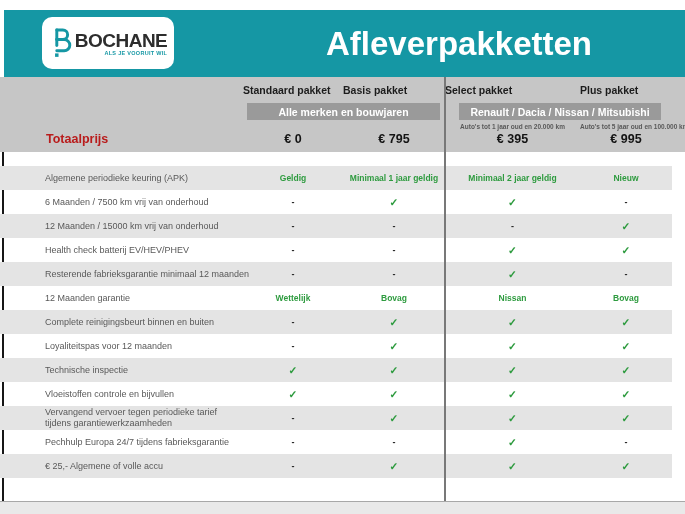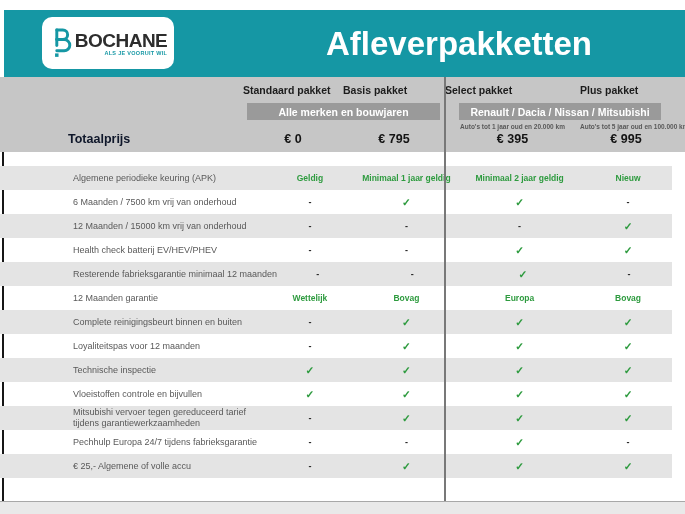--- a/index.html
+++ b/index.html
@@ -31,31 +31,31 @@
   .pkg-name{text-align:left;font-size:10.5px;font-weight:bold;color:#1c1c1c;white-space:nowrap;}
   .banner{position:absolute;top:26px;height:17px;background:var(--badge-gray);color:#fff;
     font-size:10.5px;font-weight:bold;display:flex;align-items:center;justify-content:center;white-space:nowrap;}
   .banner-left{left:247px;width:193px;}
   .banner-right{left:459px;width:202px;}
   .pkg-note{position:absolute;top:46px;text-align:center;font-size:6.5px;font-weight:bold;
     color:#595959;white-space:nowrap;}
   .note-select{left:445px;width:135px;}
   .note-plus{left:580px;width:92px;}
   .total-row{position:absolute;left:0;top:55px;align-items:center;}
-  .total-label{width:243px;padding-left:68px;font-size:12.5px;font-weight:bold;color:#0f172a;}
+  .total-label{width:243px;padding-left:46px;font-size:12.5px;font-weight:bold;color:#b91c1c;}
   .price{text-align:center;font-size:12.5px;font-weight:bold;color:#141414;}
 
   
   .divider-v{position:absolute;left:444px;top:77px;width:2px;height:424px;background:#787878;z-index:6;}
 
   
   .lbar::before{content:'';position:absolute;left:1.5px;top:0;bottom:0;width:2.5px;background:#161616;}
   .gap-row{position:absolute;left:0;top:152px;width:672px;height:14px;background:#fff;}
   .rows{position:absolute;left:0;top:166px;width:672px;}
-  .row{position:relative;display:flex;align-items:center;min-height:24px;padding-left:28px;}
+  .row{position:relative;display:flex;align-items:center;min-height:24px;}
   .row.gray{background:var(--row-gray);}
   .c-label{width:243px;padding-left:45px;font-size:9px;color:#595959;line-height:11px;}
   .l1,.l2{display:block;white-space:nowrap;}
   .cv{text-align:center;font-weight:bold;}
   .cv.dash{font-size:9px;color:#262626;}
   .cv.check{font-size:10.5px;color:var(--green);}
   .cv.green-label{font-size:8.5px;color:var(--green);white-space:nowrap;}
   .bottom-white{position:absolute;left:0;top:478px;width:672px;height:23px;background:#fff;}
   .bottom-strip{position:absolute;left:0;top:501px;right:0;height:13px;background:#e9e9e9;
     border-top:1px solid #a8a8a8;}
@@ -164,21 +164,21 @@
     <div class="cv c4 dash">-</div>
   </div>
 
   <div class="row white lbar">
     <div class="c-label">
       <span class="l1">12 Maanden  garantie</span>
       <span class="l2"></span>
     </div>
     <div class="cv c1 green-label">Wettelijk</div>
     <div class="cv c2 green-label">Bovag</div>
-    <div class="cv c3 green-label">Europa</div>
+    <div class="cv c3 green-label">Nissan</div>
     <div class="cv c4 green-label">Bovag</div>
   </div>
 
   <div class="row gray x">
     <div class="c-label">
       <span class="l1">Complete reinigingsbeurt binnen en buiten</span>
       <span class="l2"></span>
     </div>
     <div class="cv c1 dash">-</div>
     <div class="cv c2 check">✓</div>
@@ -214,21 +214,21 @@
       <span class="l2"></span>
     </div>
     <div class="cv c1 check">✓</div>
     <div class="cv c2 check">✓</div>
     <div class="cv c3 check">✓</div>
     <div class="cv c4 check">✓</div>
   </div>
 
   <div class="row gray x">
     <div class="c-label">
-      <span class="l1">Mitsubishi vervoer tegen gereduceerd tarief</span>
+      <span class="l1">Vervangend vervoer tegen periodieke tarief</span>
       <span class="l2">tijdens garantiewerkzaamheden</span>
     </div>
     <div class="cv c1 dash">-</div>
     <div class="cv c2 check">✓</div>
     <div class="cv c3 check">✓</div>
     <div class="cv c4 check">✓</div>
   </div>
 
   <div class="row white lbar">
     <div class="c-label">

